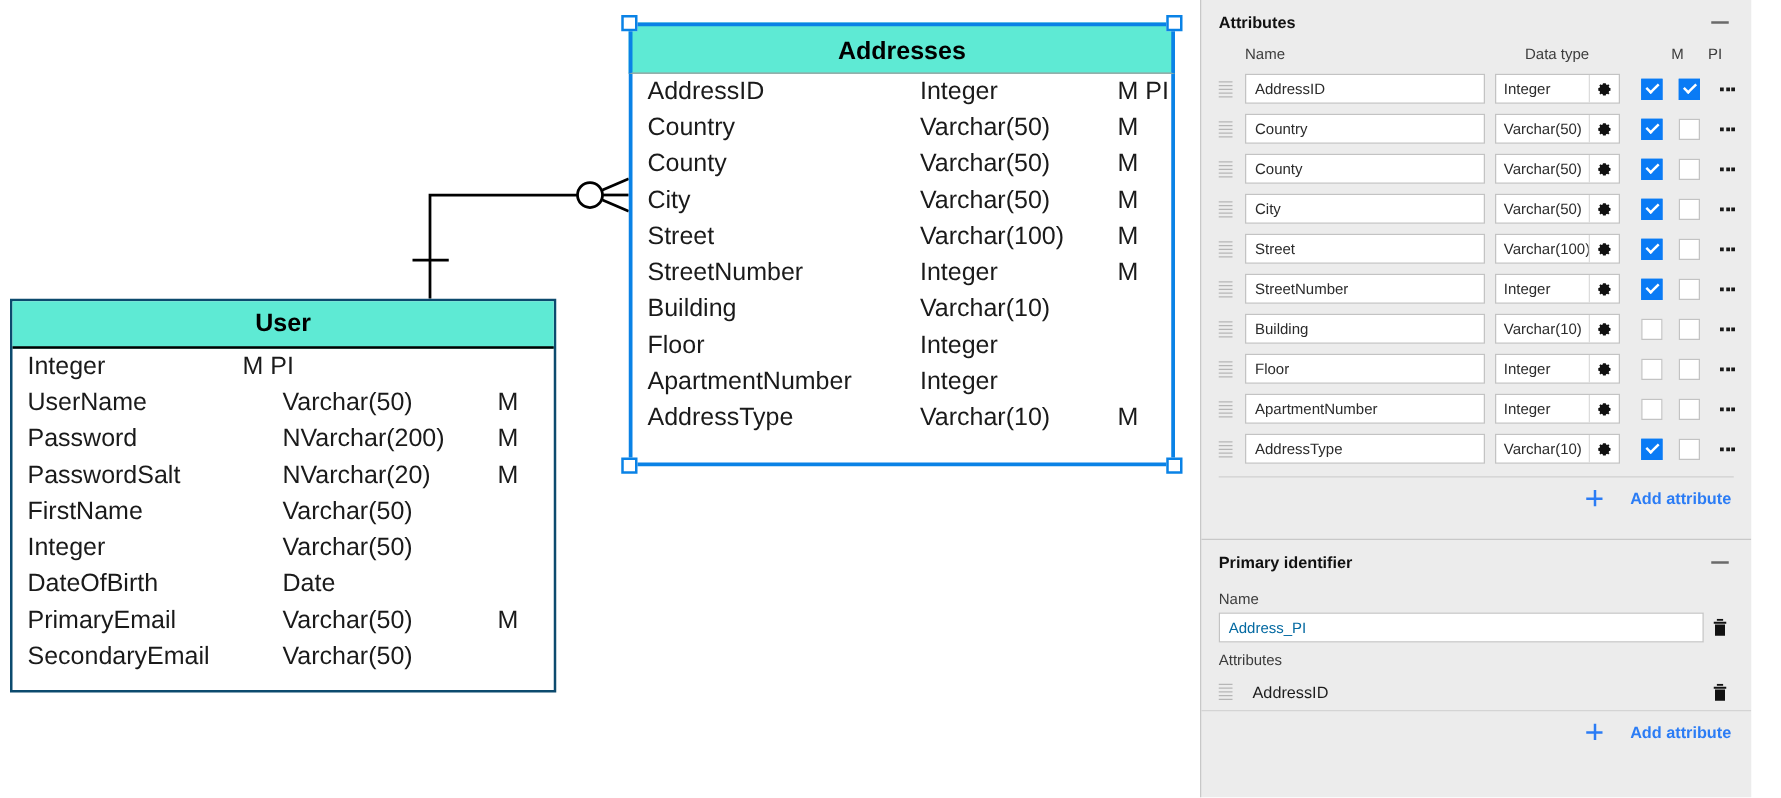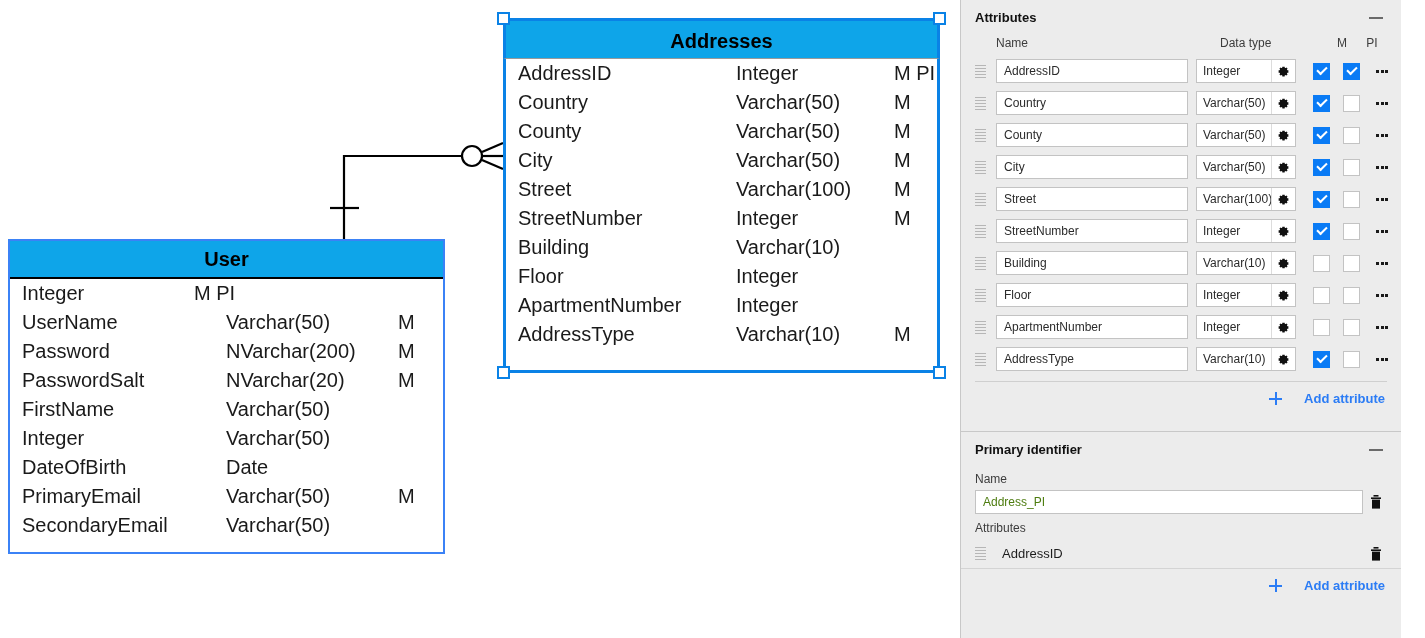--- a/index.html
+++ b/index.html
@@ -15,26 +15,26 @@
   
   #canvas {
     position: absolute; left: 0; top: 0;
     width: 984px; height: 638px;
     background: #ffffff;
     overflow: hidden;
   }
 
   .entity { position: absolute; background: #ffffff; }
   .entity .ent-box {
-    border: 2px solid #3b82f6;
+    border: 2px solid #0c4a6e;
     background: #ffffff;
     width: 100%; height: 100%;
   }
   .entity .ent-header {
-    background: #0ea5e9;
+    background: #5eead4;
     border-bottom: 2px solid #000000;
     text-align: center;
     font-weight: bold;
     font-size: 20px;
     color: #000;
     line-height: 37px;
     height: 38px;
   }
   .attr-row {
     display: flex;
@@ -178,21 +178,21 @@
     content: ""; position: absolute; background: #2b7cf5;
   }
   .plus::before { left: 0; top: 6px; width: 13px; height: 1.6px; }
   .plus::after  { top: 0; left: 6px; height: 13px; width: 1.6px; }
 
   .panel-sep { height: 1px; background: #c8c8c8; }
   .field-label { padding: 7px 14px 4px 14px; font-size: 12px; color: #3c3c3c; }
   .pi-name-row { display: flex; align-items: center; padding: 0 14px; }
   .pi-name-field {
     flex: 1 1 auto; height: 24px; background: #fff; border: 1px solid #c3c3c3;
-    font-size: 12px; color: #4d7c0f; line-height: 22px; padding: 0 7px;
+    font-size: 12px; color: #0369a1; line-height: 22px; padding: 0 7px;
   }
   .pi-attr-row {
     display: flex; align-items: center; padding: 0 14px;
     height: 30px; border-bottom: 1px solid #d4d4d4;
   }
   .pi-attr-name { flex: 1 1 auto; font-size: 13px; color: #1d1d1d; padding-left: 6px; }
 </style>
 </head>
 <body>
 

